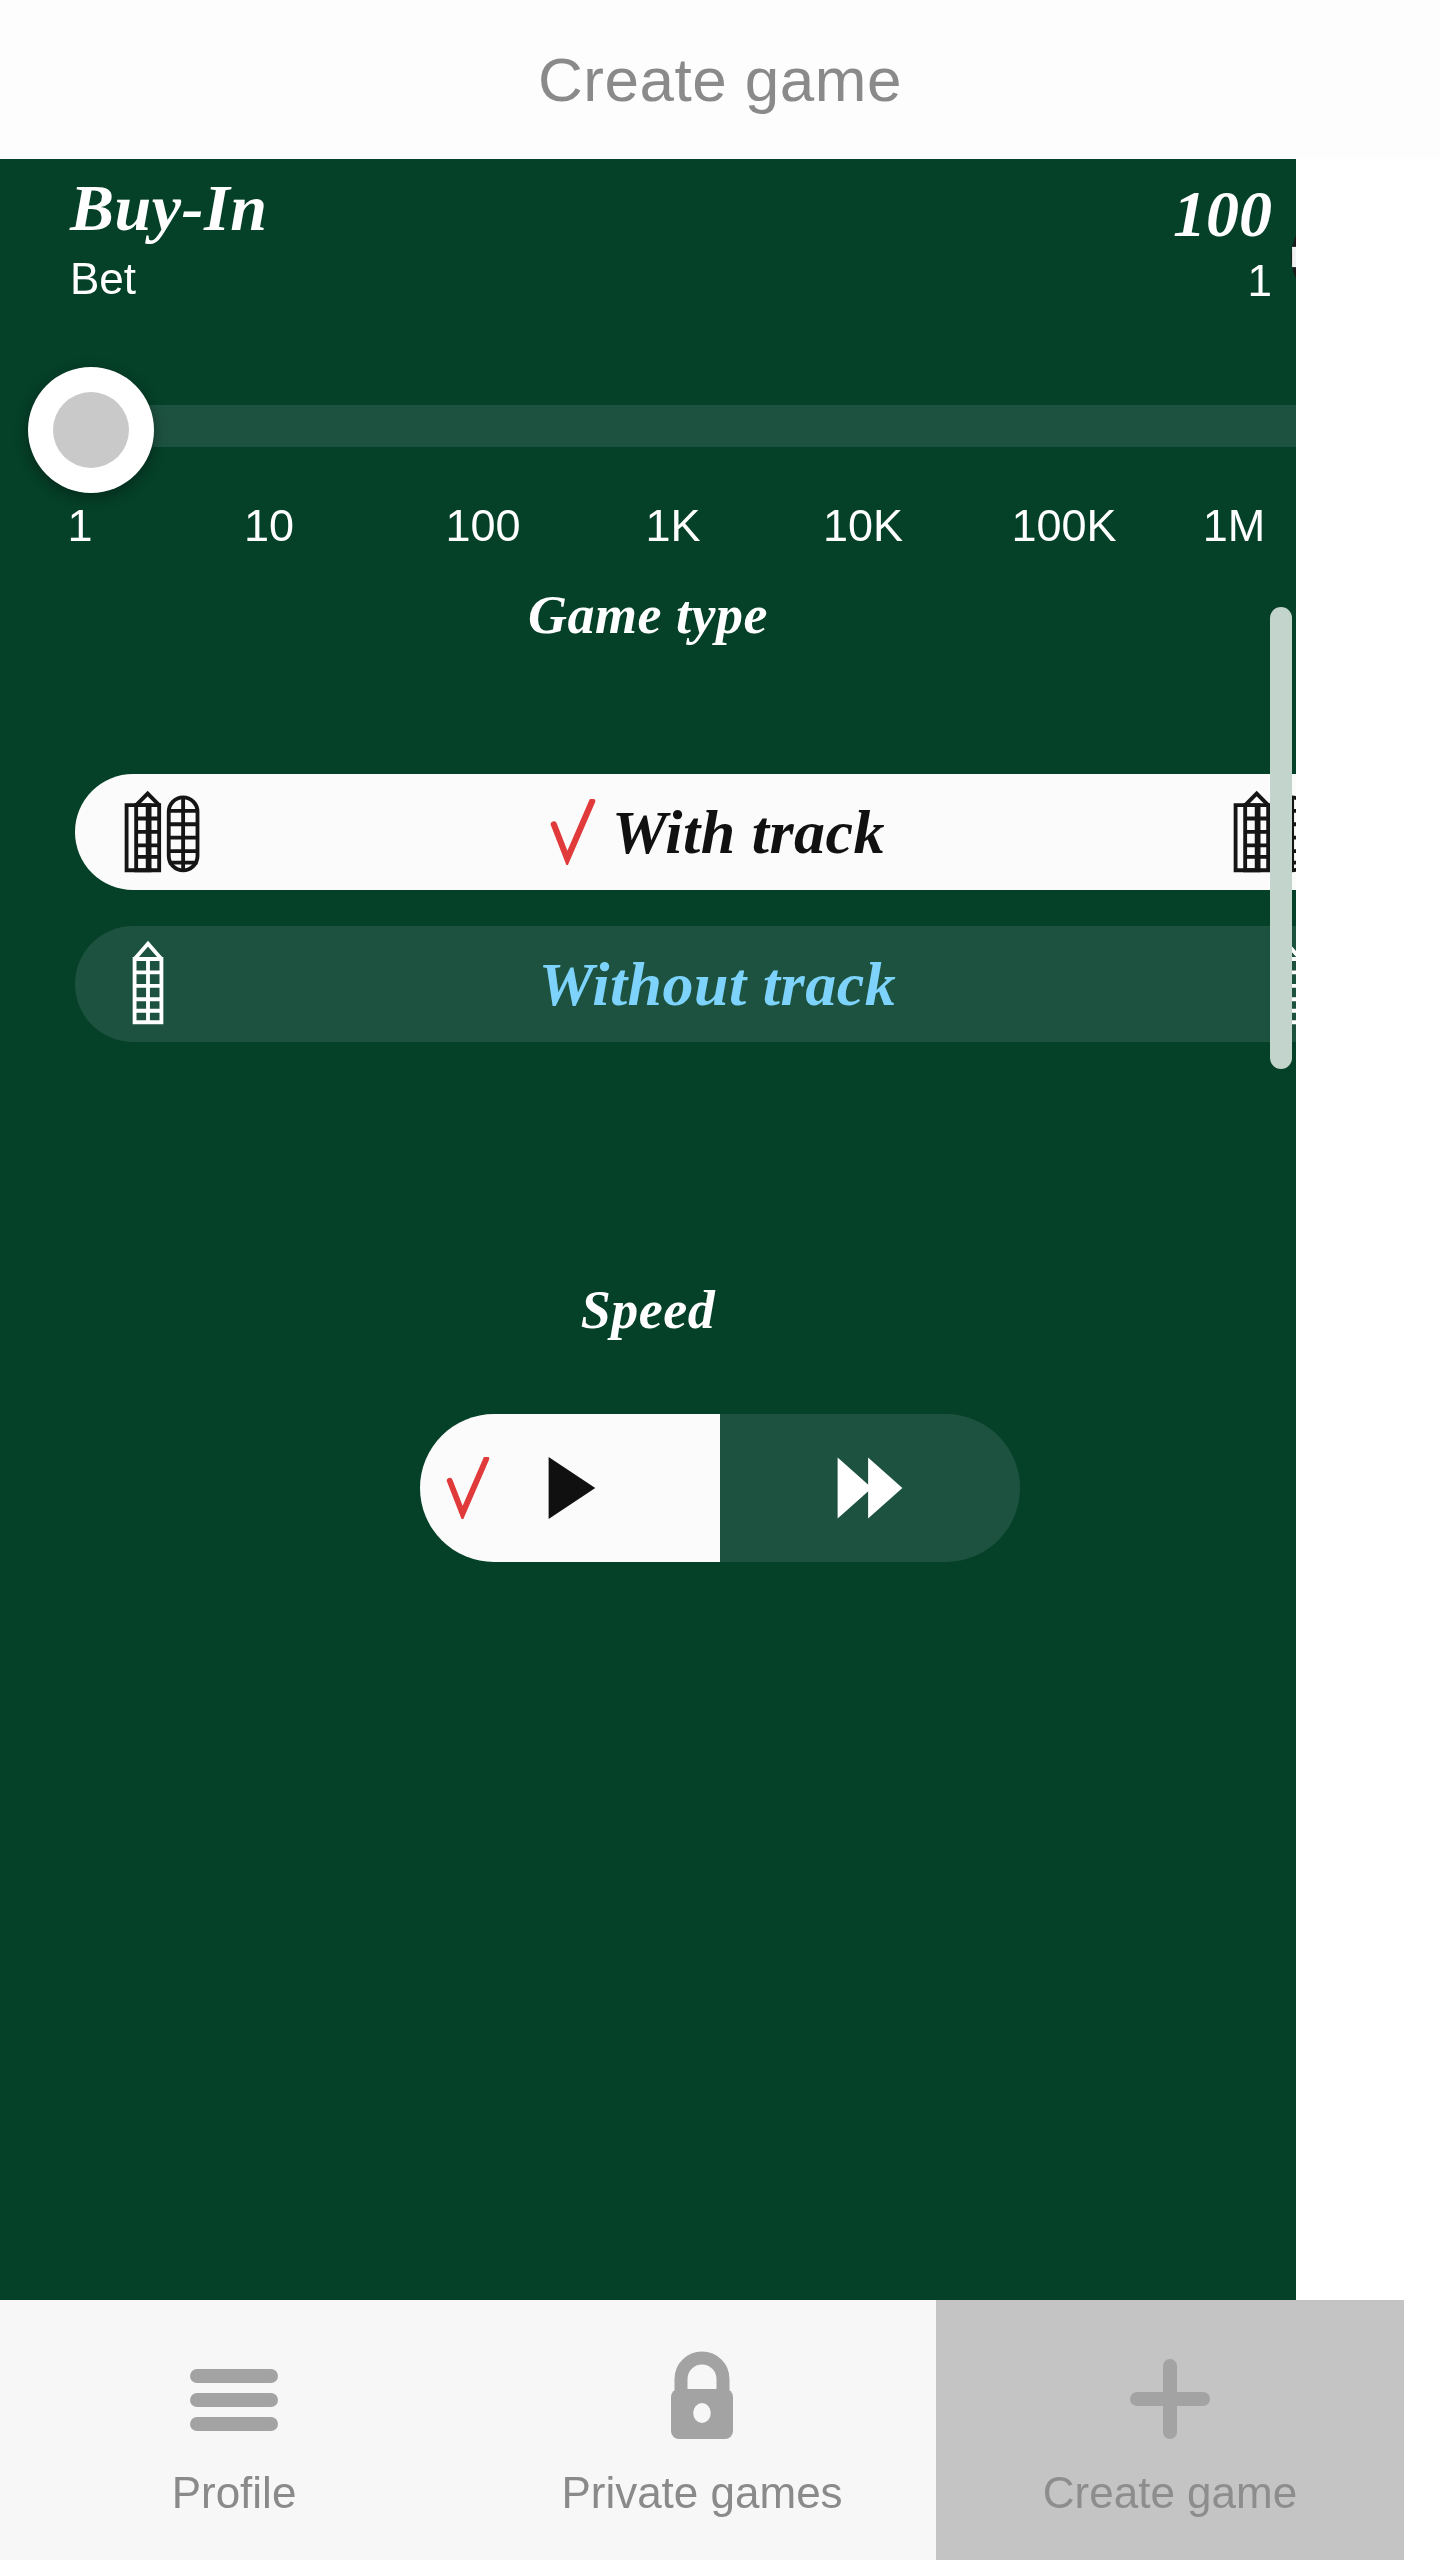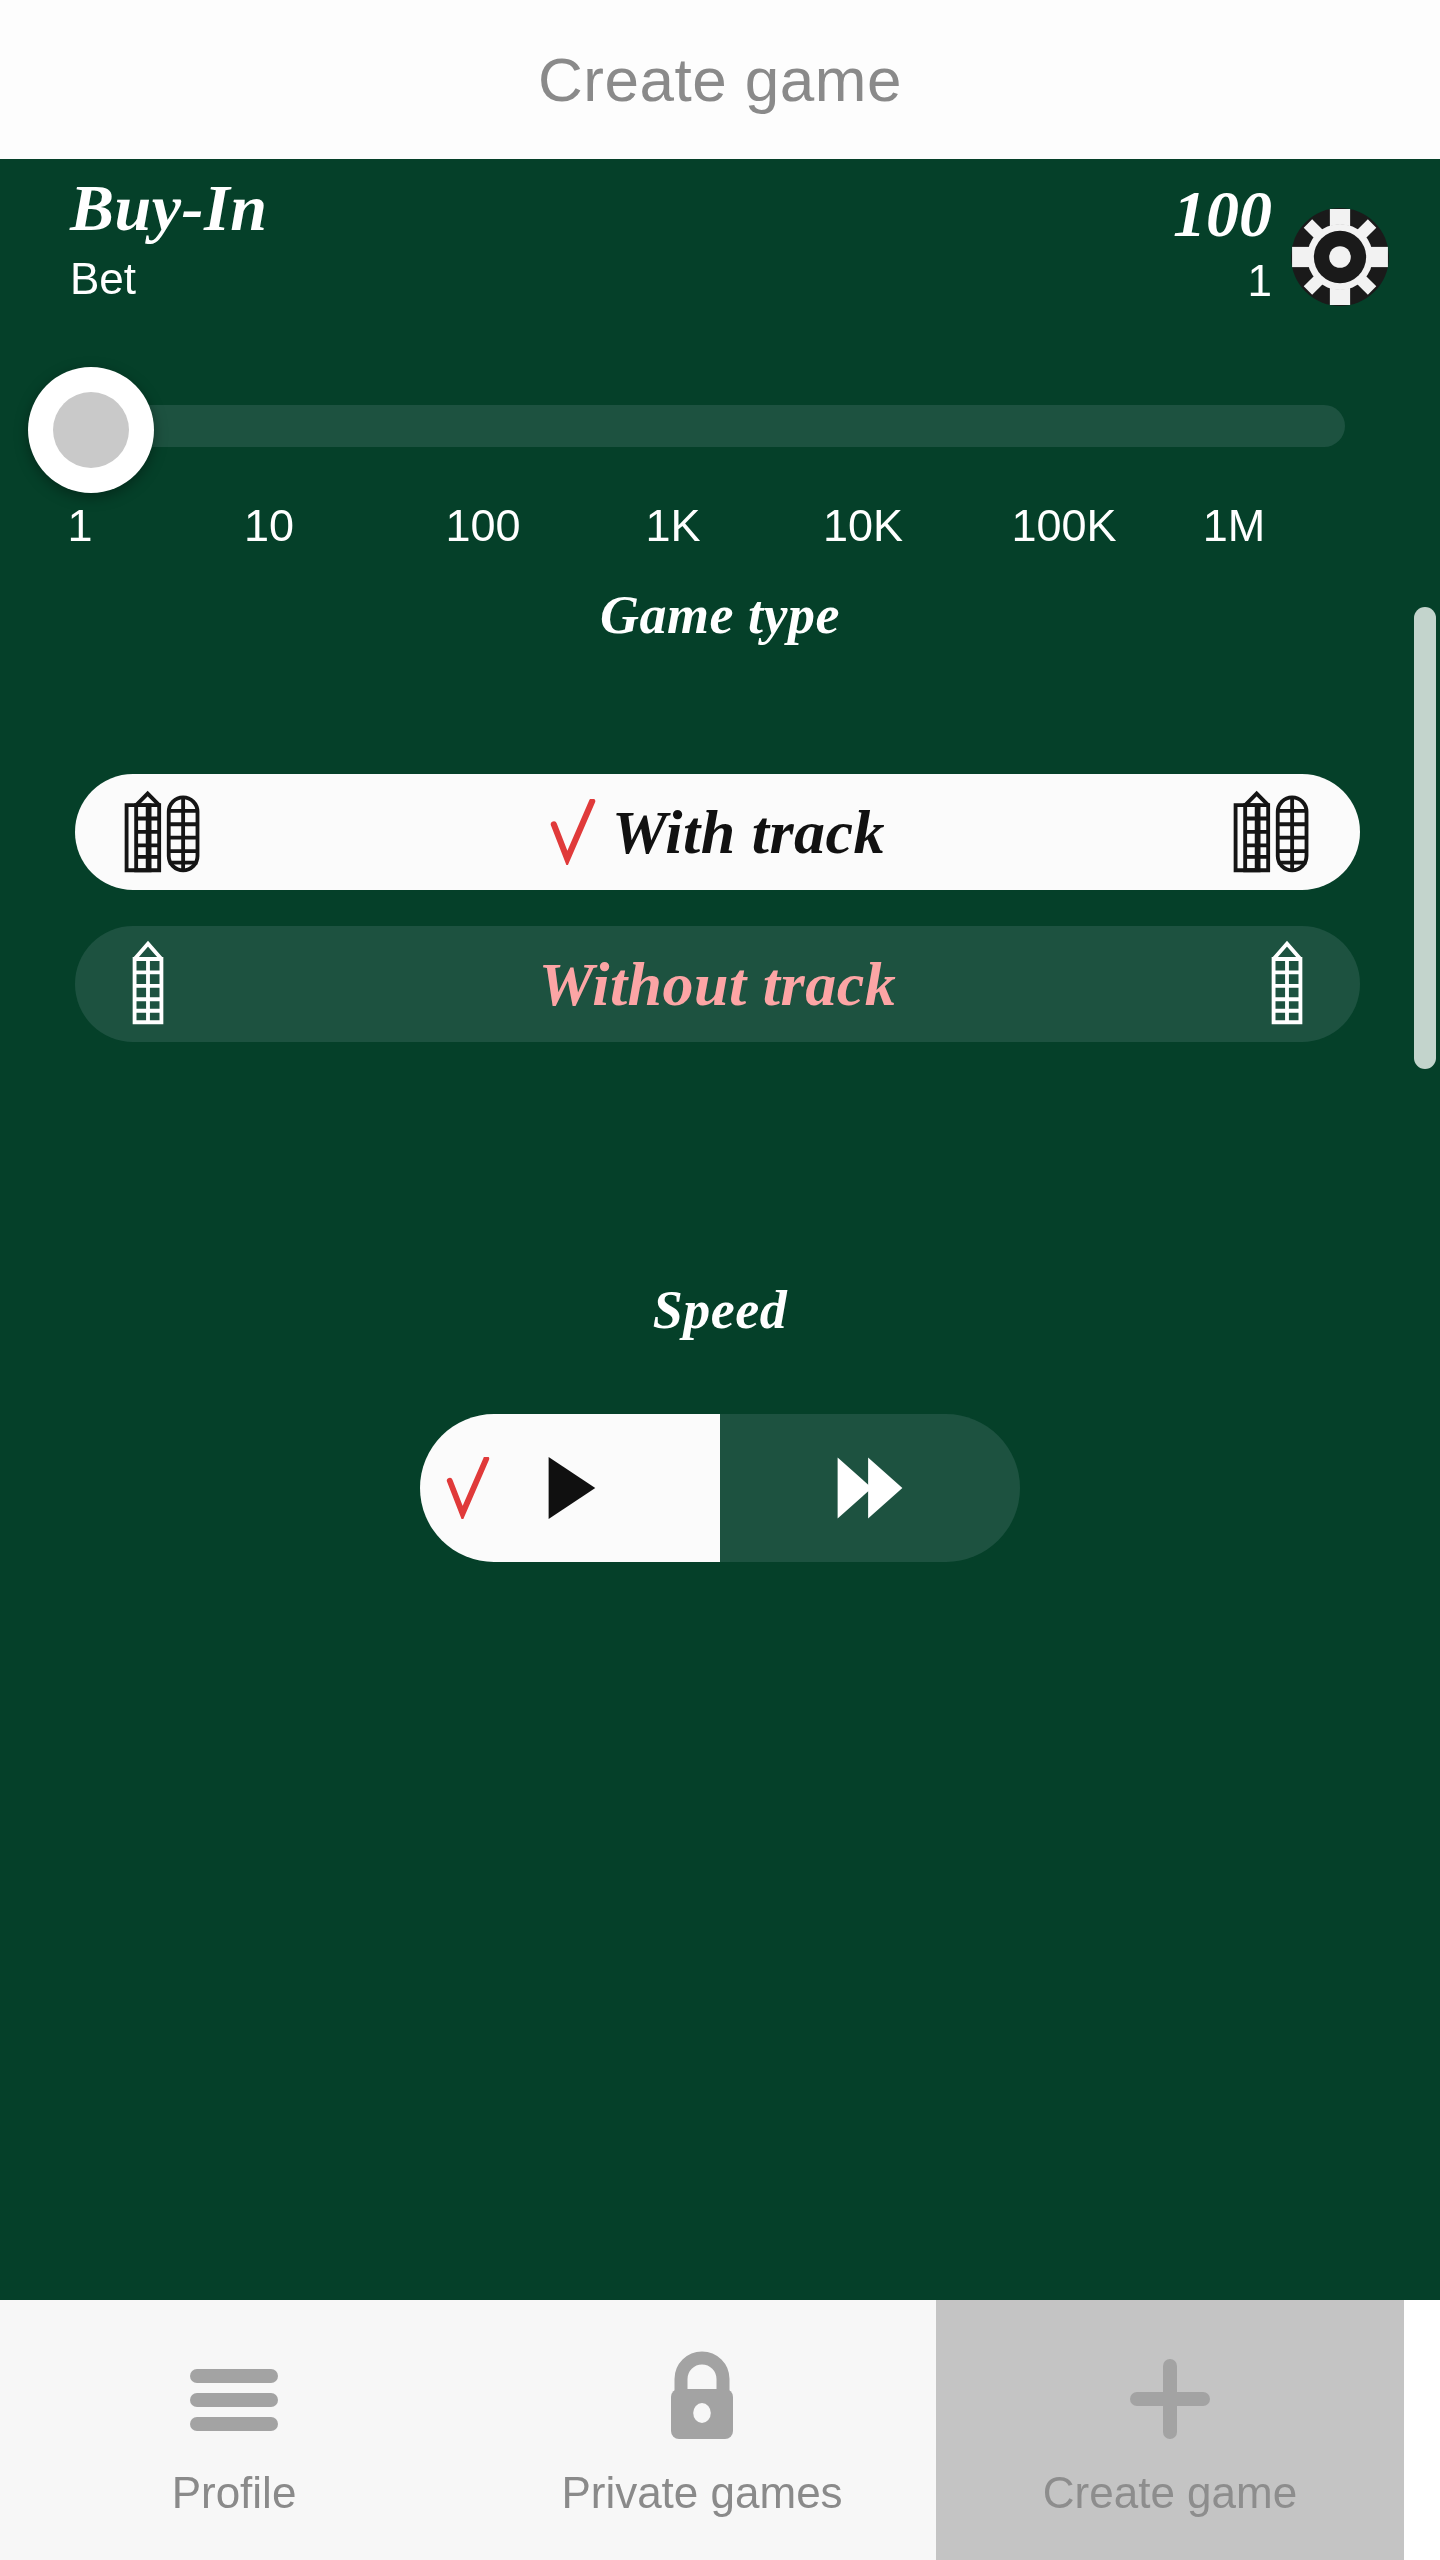--- a/index.html
+++ b/index.html
@@ -38,21 +38,21 @@
     font-size: 62px;
     font-weight: 400;
     color: #8a8a8a;
     letter-spacing: 0.5px;
   }
 
   
   .content {
     position: absolute;
     left: 0; top: 159px;
-    width: 1440px;
+    width: 1296px;
     height: 2141px;
     background: #054029;
     overflow: hidden;
   }
 
   
   .buyin-row {
     position: absolute;
     left: 0; top: 0;
     width: 1440px;
@@ -193,21 +193,21 @@
   }
   .pill-label {
     font-family: "Liberation Serif", serif;
     font-style: italic;
     font-weight: 700;
     font-size: 62px;
     letter-spacing: 0.5px;
     white-space: nowrap;
   }
   .pill.selected .pill-label { color: #111111; }
-  .pill.unselected .pill-label { color: #fca5a5; }
+  .pill.unselected .pill-label { color: #7dd3fc; }
 
   .check-mark {
     width: 46px; height: 66px;
     flex: 0 0 auto;
   }
 
   
   .speed-head { position: absolute; left: 0; top: 1120px; }
 
   .speed-toggle {

